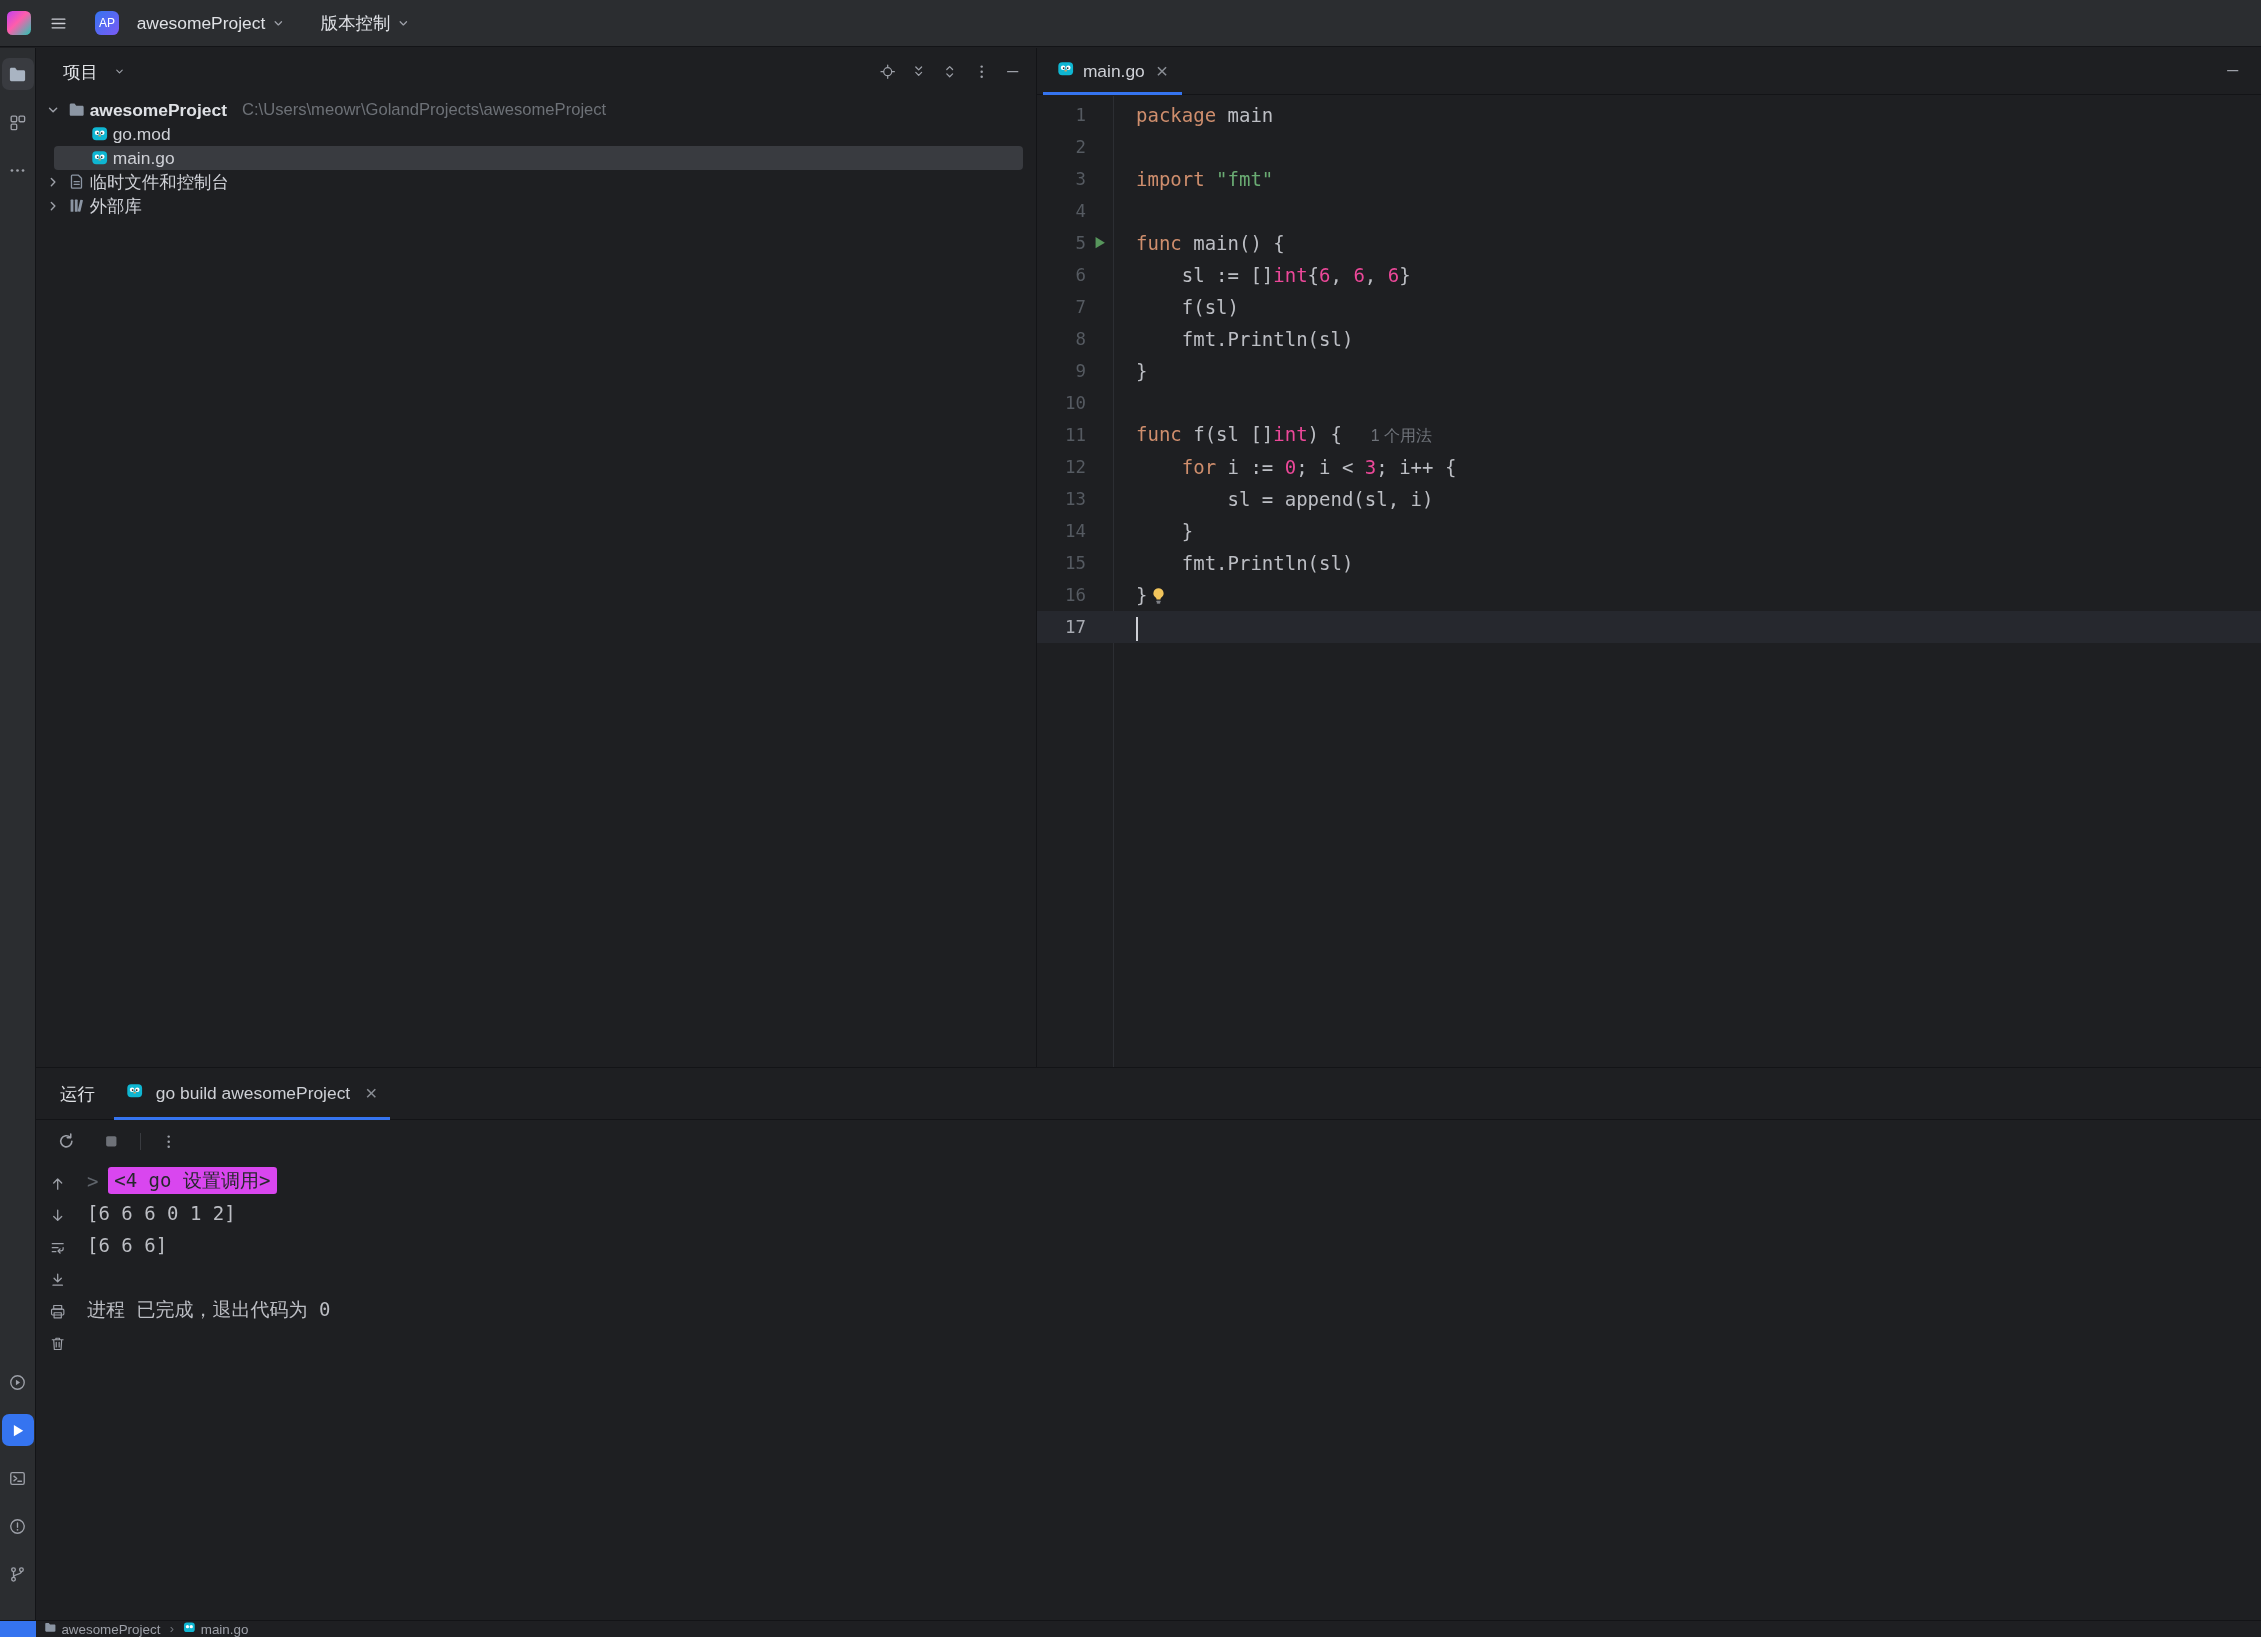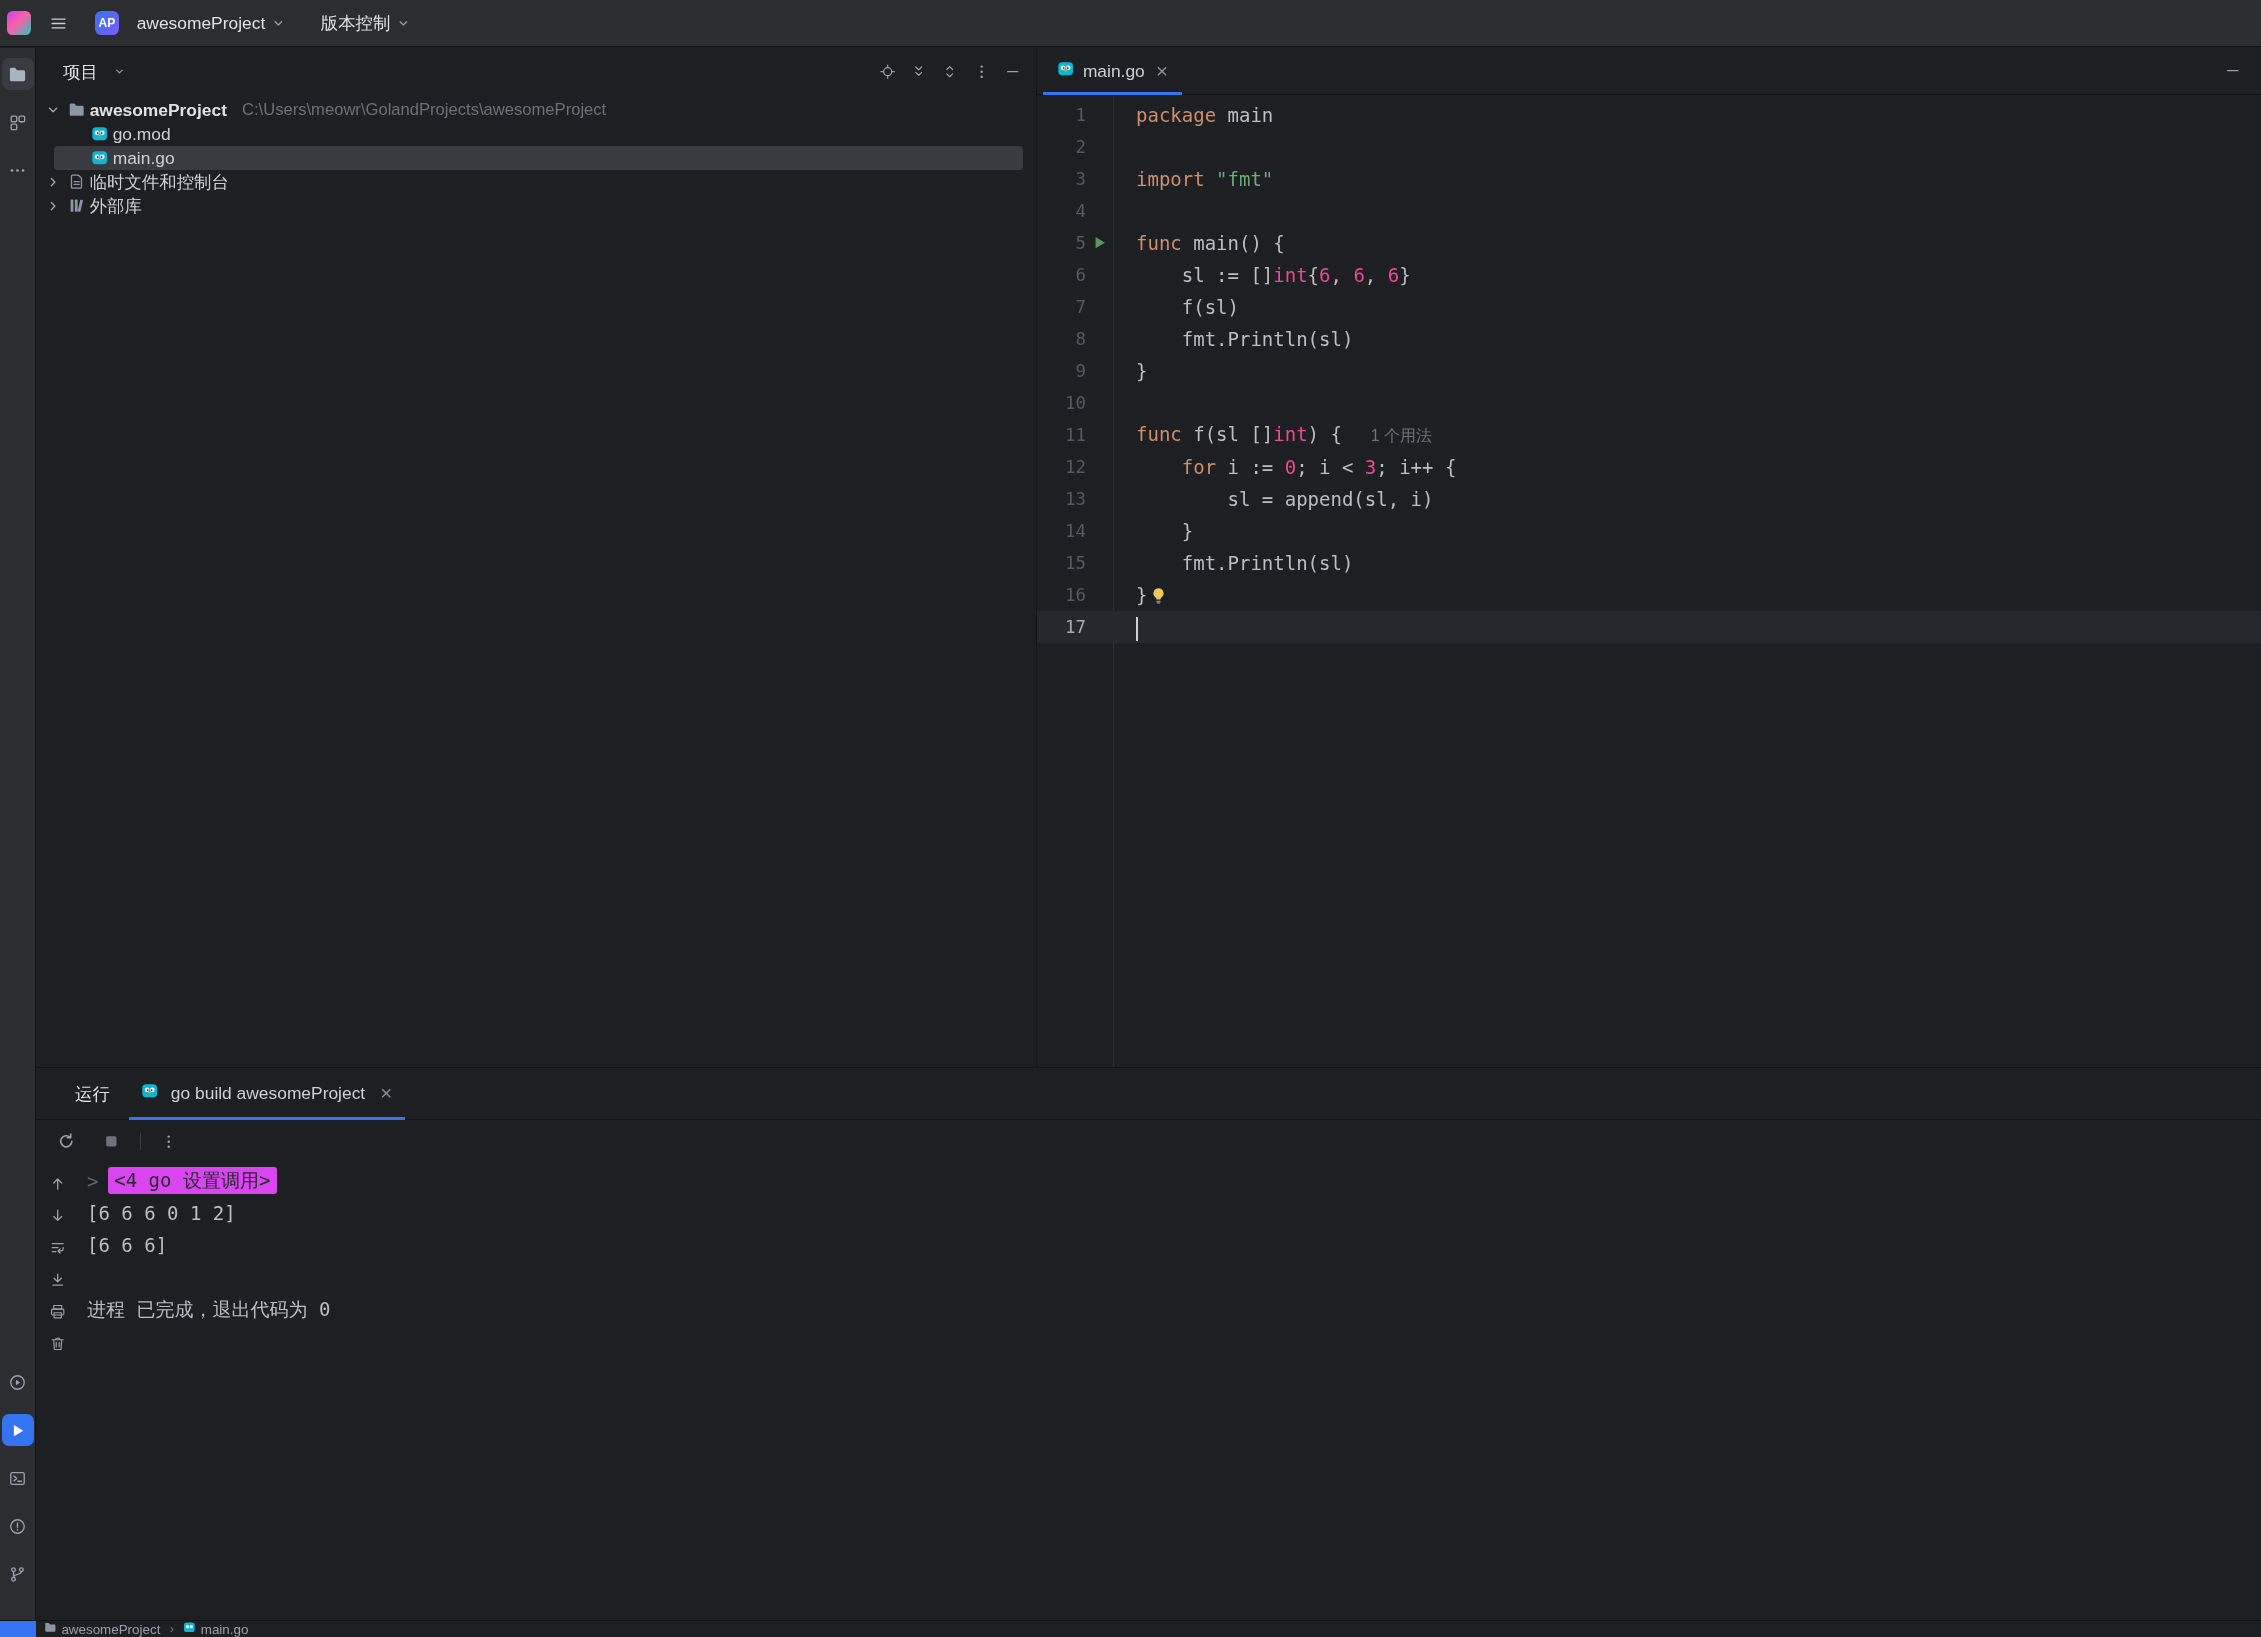--- a/index.html
+++ b/index.html
@@ -6,21 +6,21 @@
     font-family:"Liberation Sans","DejaVu Sans",sans-serif;-webkit-font-smoothing:antialiased;}
   *{box-sizing:border-box}
 
   
   #titlebar{position:absolute;left:0;top:0;width:2261px;height:47px;background:#2b2d30;
     border-bottom:0.8px solid #131417;display:flex;align-items:center;color:#dfe1e5;font-size:17.4px}
   .logo{width:24px;height:24px;border-radius:5.5px;margin:0 11px 0 7.1px;flex:none;
     background:linear-gradient(135deg,#c340f2 0%,#ff5dab 45%,#22c9b4 100%)}
   .icon-btn{width:32px;height:32px;display:flex;align-items:center;justify-content:center;border-radius:6.3px;flex:none}
   .badge{width:24.5px;height:24.5px;border-radius:6.3px;background:linear-gradient(135deg,#3574f0,#7a5bf5);
-    color:#fff;font-weight:700;font-size:12px;display:flex;align-items:center;justify-content:center;margin:0 9.5px 0 20.6px}
+    color:#fff;font-weight:400;font-size:12px;display:flex;align-items:center;justify-content:center;margin:0 9.5px 0 20.6px}
   .tb-item{display:flex;align-items:center;gap:6.3px;padding:0 8px;height:32px;border-radius:6.3px}
   .tb-item + .tb-item{margin-left:20.6px}
 
   
   #strip{position:absolute;left:0;top:48px;width:36px;bottom:16.6px;background:#2b2d30;
     border-right:0.8px solid #131417;display:flex;flex-direction:column;align-items:center;padding:10.3px 0 14.2px 0}
   .strip-btn{width:32px;height:32px;border-radius:7.1px;display:flex;align-items:center;justify-content:center;flex:none;margin-bottom:16px}
   .strip-btn.open{background:#393b40}
   .strip-btn.active{background:#3574f0}
   .strip-spacer{flex:1}
@@ -59,21 +59,21 @@
   .rs{width:27px;flex:none;display:flex;align-items:center;justify-content:center}
   .ct{flex:1;padding-left:23px;white-space:pre;color:#bcbec4}
   .tk-k{color:#cf8e6d}.tk-s{color:#6aab73}.tk-num{color:#ec4899}.tk-d{color:#bcbec4}
   .inlay{font-family:"Liberation Sans",sans-serif;font-size:16px;color:#6f737a;margin-left:17.4px}
   .bulb-icon{display:inline-flex;vertical-align:-3.2px;margin-left:1.6px}
   .caret{display:inline-block;width:1.6px;height:24px;background:#ced0d6;vertical-align:middle}
 
   
   #runpanel{position:absolute;left:36px;top:1067px;right:0;bottom:16.6px;background:#1e1f22;border-top:0.8px solid #131417}
   .rtabs{height:52px;display:flex;align-items:center;border-bottom:0.8px solid #131417;color:#dfe1e5;font-size:17.4px}
-  .rtool-label{margin-left:39px;display:flex;align-items:flex-end;gap:6.3px}
+  .rtool-label{margin-left:24px;display:flex;align-items:flex-end;gap:6.3px}
   .rtab{position:relative;height:100%;display:flex;align-items:center;gap:12px;padding:0 12.7px;margin-left:19px;color:#ced0d6}
   .rtab::after{content:"";position:absolute;left:0;right:0;bottom:-0.8px;height:2.4px;background:#3574f0}
   .rtools{height:43px;display:flex;align-items:center;padding-left:14.2px;gap:12.7px}
   .rsep{width:0.8px;height:17.4px;background:#393b40}
   .con-tools{position:absolute;left:0;top:100px;width:44px;display:flex;flex-direction:column;align-items:center}
   .con-tools .icon-btn{width:28.5px;height:32px}
   .console{position:absolute;left:51px;right:0;top:95px;bottom:0;padding-top:1.6px;
     font-family:"DejaVu Sans Mono",monospace;font-size:19px;color:#bcbec4}
   .con-line{height:32px;line-height:32px;white-space:pre}
   .cprompt{color:#5f646b;margin-right:9.5px}

